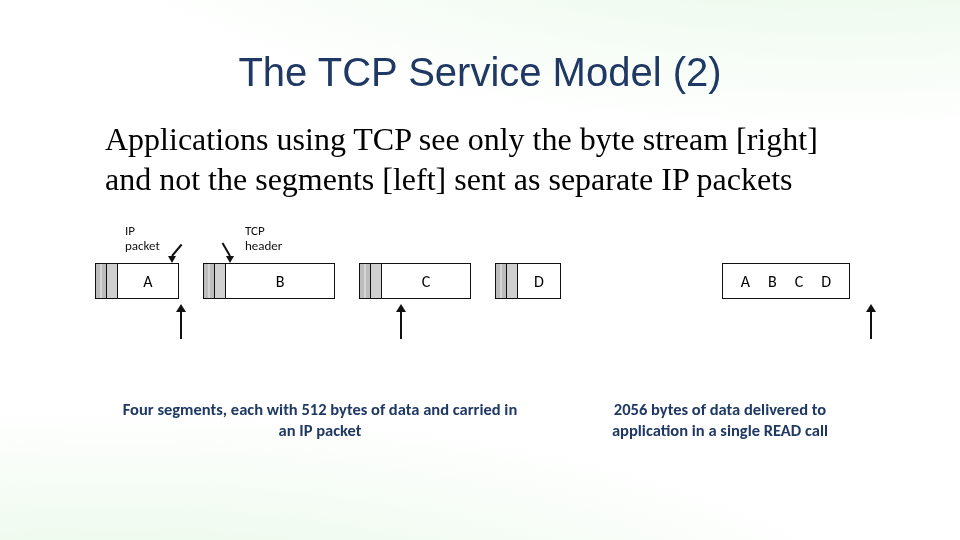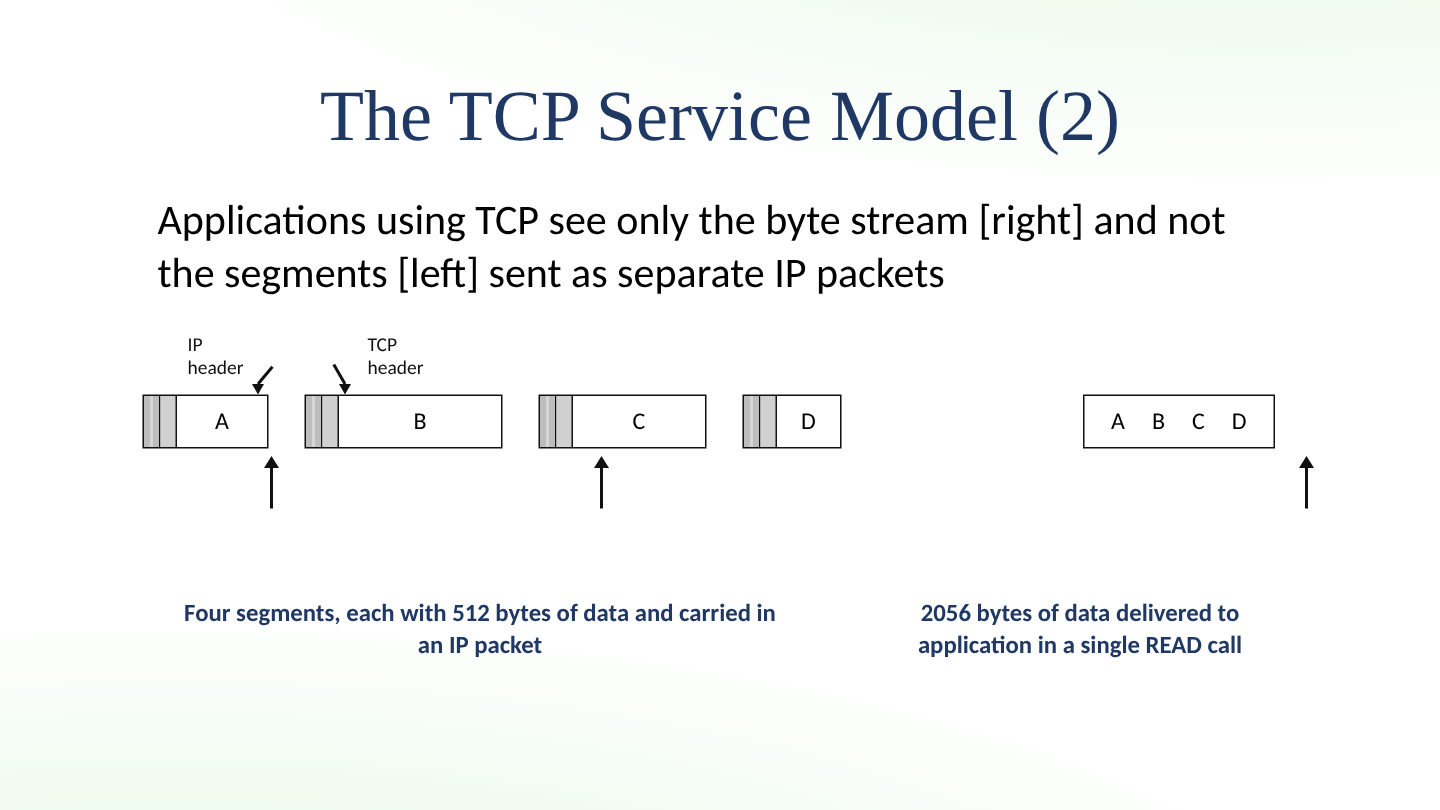--- a/index.html
+++ b/index.html
@@ -32,32 +32,33 @@
     pointer-events: none;
   }
   .slide {
     position: relative;
     width: 100%;
     height: 100%;
     box-sizing: border-box;
     padding: 50px 60px 30px 60px;
   }
   .title {
-    font-family: Liberation Serif, serif;
-    font-size: 48px;
+    font-family: Liberation Sans, sans-serif;
+    font-size: 40px;
     color: #1f3864;
     text-align: center;
     margin: 0 0 24px 0;
     font-weight: 400;
   }
   .body-text {
-    font-size: 28px;
+    font-size: 32px;
     color: #000;
     line-height: 1.25;
     margin: 0 40px 30px 45px;
+    font-family: Liberation Serif, serif;
   }
 
   .diagram-area {
     position: relative;
     width: 100%;
     height: 150px;
   }
 
   
   .seg-labels {
@@ -183,21 +184,21 @@
 
   <h1 class="title">
     <span>The TCP Service Model (2)</span>
   </h1>
 
   <p class="body-text">Applications using TCP see only the byte stream [right] and not the segments [left] sent as separate IP packets</p>
 
   <div class="diagram-area">
 
     <div class="seg-labels">
-      <span class="seg-ip">IP header</span>
+      <span class="seg-ip">IP packet</span>
       <span class="seg-tcp">TCP header</span>
     </div>
     <div class="arrow-head" style="top:27px; left:108px;"></div>
     <div style="position:absolute;top:12px;left:111px;width:2px;height:15px;background:#111;transform:rotate(40deg);transform-origin:bottom;"></div>
     <div class="arrow-head" style="top:27px; left:166px;"></div>
     <div style="position:absolute;top:12px;left:169px;width:2px;height:15px;background:#111;transform:rotate(-30deg);transform-origin:bottom;"></div>
 
     <div class="segments">
       <div class="packet">
         <div class="hdr"></div>

